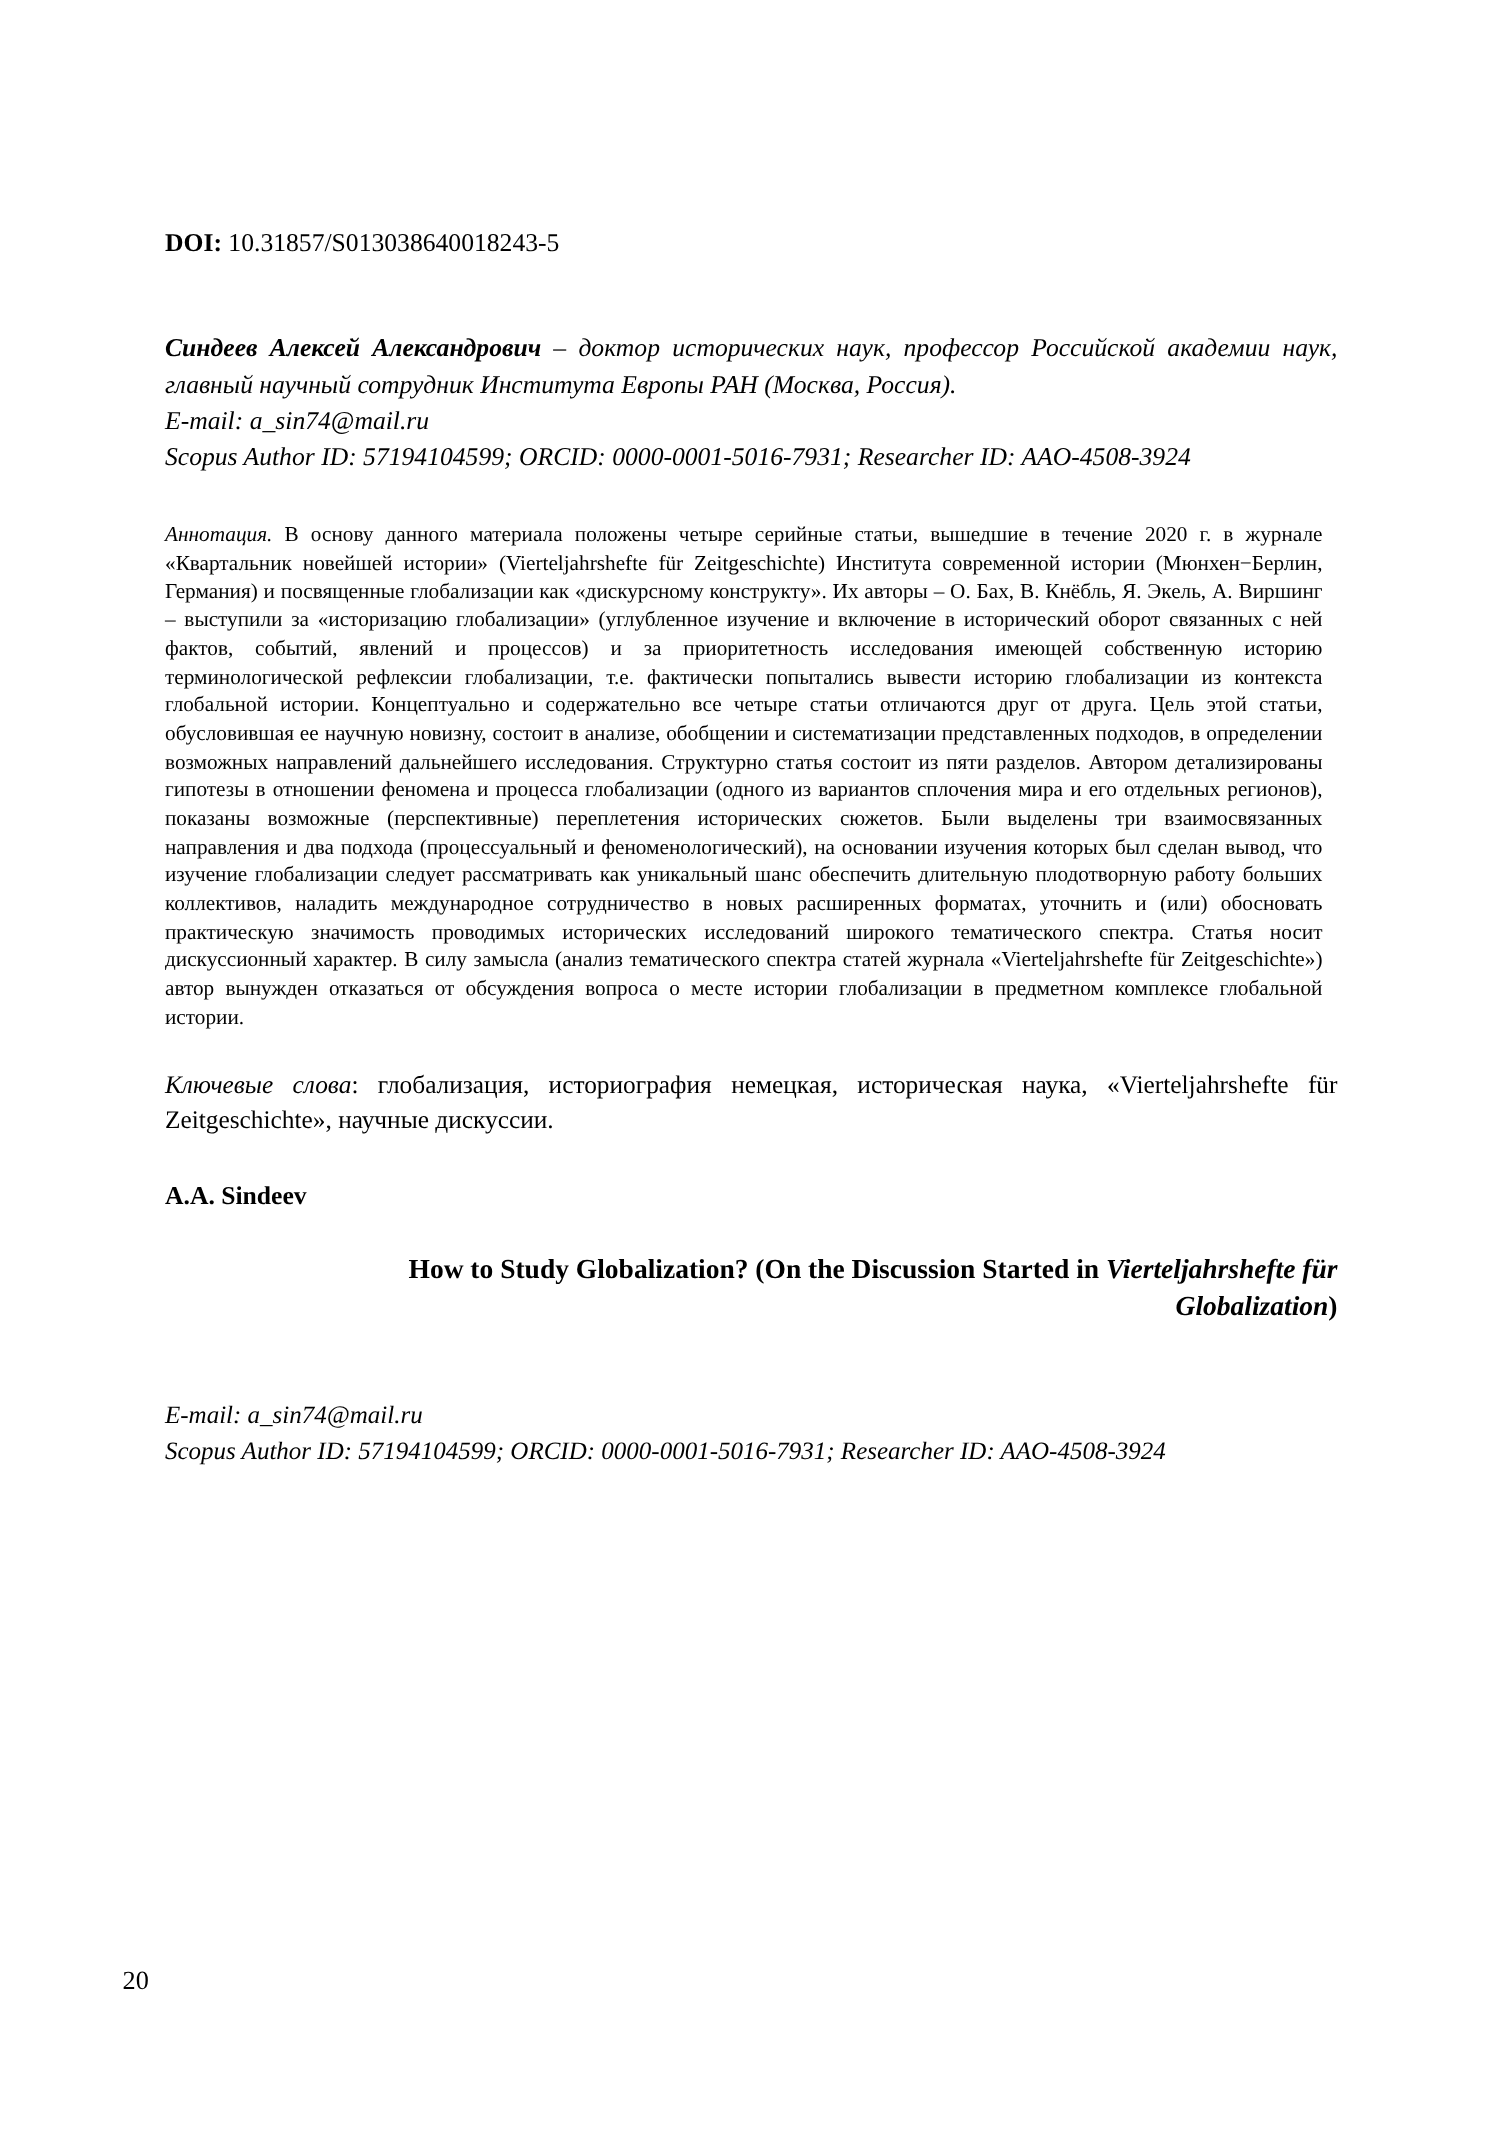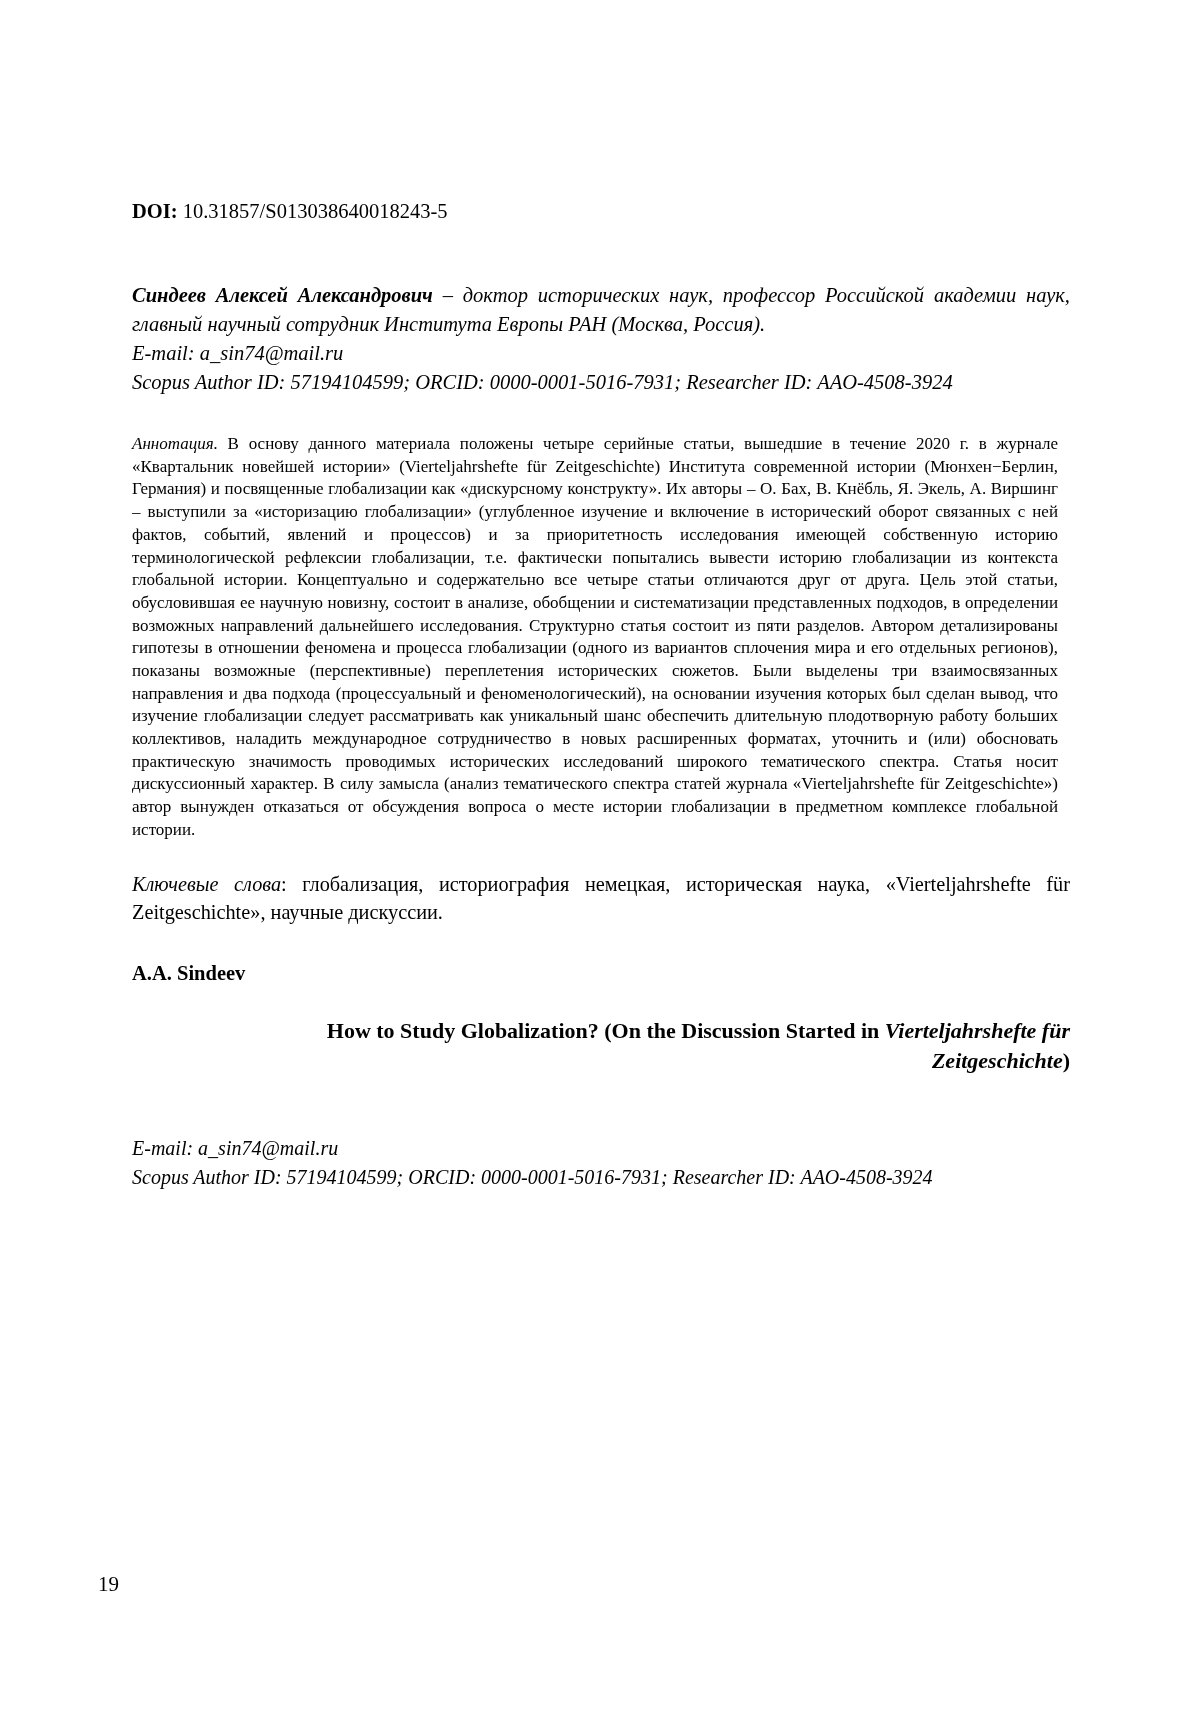--- a/index.html
+++ b/index.html
@@ -21,21 +21,21 @@
     height: 1719px;
     box-sizing: border-box;
     padding: 182px 130px 0 130px;
   }
   .content {
     width: 940px;
   }
   .doi {
     font-size: 20.5px;
     line-height: 1.3;
-    margin: 16px 0 0 2px;
+    margin: 0 0 0 2px;
   }
   .doi b { font-weight: bold; }
   .copyright {
     font-size: 20.5px;
     margin: 36px 0 0 2px;
     line-height: 1.3;
   }
   .copyright .author-caps {
     font-weight: bold;
     margin-left: 22px;
@@ -140,25 +140,25 @@
     </p>
 
     <p class="keywords">
       <span class="lead">Ключевые слова</span><span>: глобализация, историография немецкая, историческая наука, «Vierteljahrshefte für Zeitgeschichte», научные дискуссии.</span>
     </p>
 
     <p class="en-author">A.A. Sindeev</p>
 
     <h2 class="en-title">
       <span>How to Study Globalization? (On the Discussion Started in </span><i>Vierteljahrshefte für</i><br>
-      <i>Zeitgeschichte</i><span>)</span>
+      <i>Globalization</i><span>)</span>
     </h2>
 
     <p class="en-affil">
       <br>
       <span>E-mail: a_sin74@mail.ru</span><br>
       <span>Scopus Author ID: 57194104599; ORCID: 0000-0001-5016-7931; Researcher ID: AAO-4508-3924</span>
     </p>
 
   </div>
 
-  <div class="page-number">19</div>
+  <div class="page-number">20</div>
 </div>
 
 </body></html>

